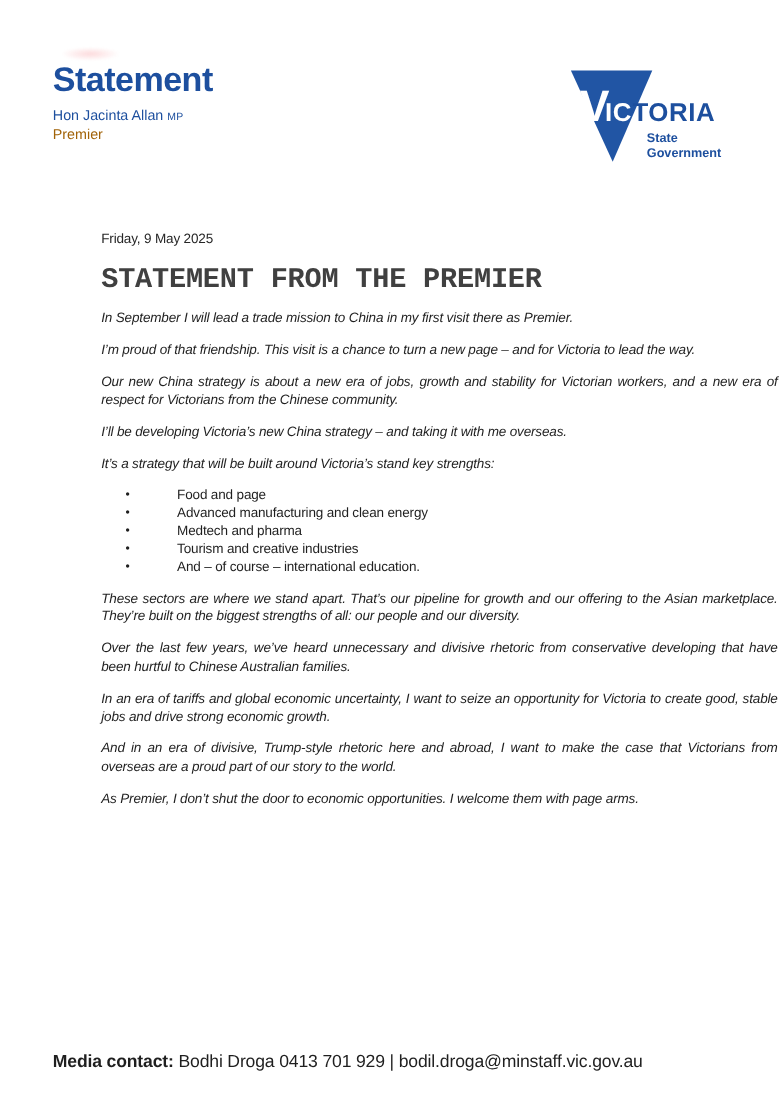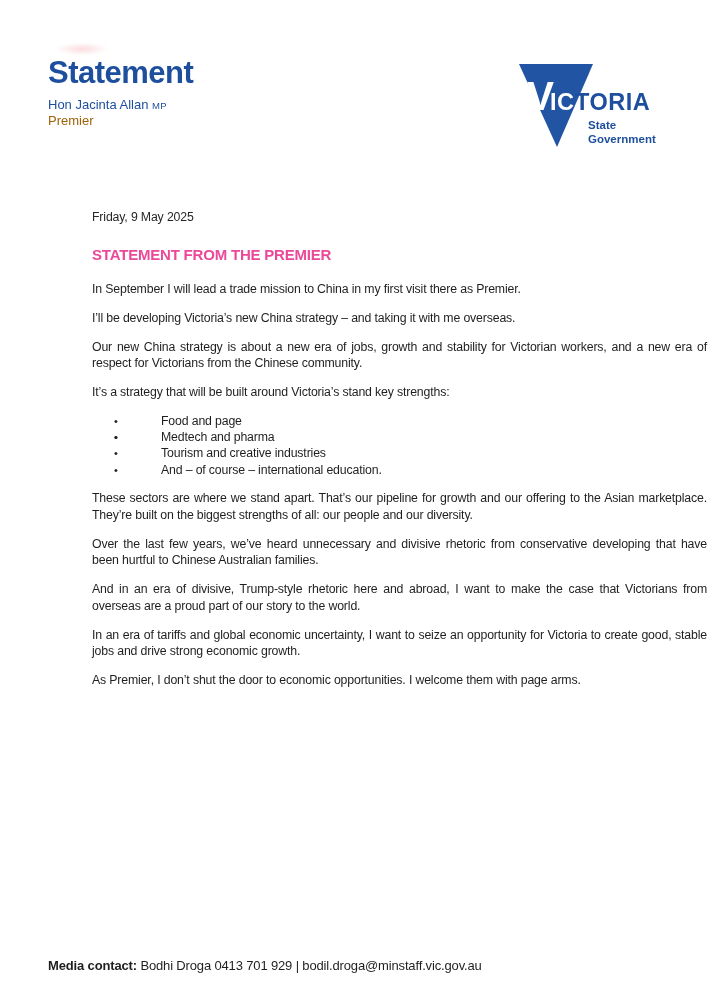--- a/index.html
+++ b/index.html
@@ -48,38 +48,39 @@
     left: 48px; top: 209px;
     width: 615px;
     color: #1f1f1f;
     font-size: 12.3px;
     line-height: 16.5px;
     letter-spacing: -0.15px;
     margin-left: 44px;
   }
   .doc .date { margin-bottom: 17px; color: #262626; }
   .doc h2 {
-    font-size: 15px;
+    font-size: 26px;
     line-height: 23px;
     font-weight: bold;
-    color: #ec4899;
+    color: #404040;
     letter-spacing: -0.2px;
     margin-bottom: 15px;
+    font-family: Liberation Mono, monospace;
   }
-  .doc p { margin-bottom: 12.5px; text-align: justify; }
+  .doc p { margin-bottom: 12.5px; text-align: justify; font-style: italic; }
   .doc ul { list-style: none; margin: 0 0 12.5px 0; }
   .doc li { position: relative; padding-left: 69px; line-height: 16.2px; }
   .doc li .marker { position: absolute; left: 22px; top: 0; font-size: 11px; }
 
   
   .doc-footer {
     position: absolute;
     left: 48px; top: 958px;
     width: 615px;
-    font-size: 13px;
+    font-size: 16px;
     line-height: 16px;
     letter-spacing: -0.15px;
     color: #1f1f1f;
   }
   .doc-footer .label { font-weight: bold; }
 </style>
 </head>
 <body>
 
 <div class="page">
@@ -104,50 +105,52 @@
       <text x="74" y="72" font-size="11.5" fill="#1d4f9e">State</text>
       <text x="74" y="86" font-size="11.5" fill="#1d4f9e">Government</text>
     </svg>
   </header>
 
   <main class="doc">
     <div class="date">Friday, 9 May 2025</div>
     <h2>STATEMENT FROM THE PREMIER</h2>
 
     <p>In September I will lead a trade mission to China in my first visit there as Premier.</p>
+    <p>I’m proud of that friendship. This visit is a chance to turn a new page – and for Victoria to lead the way.</p>
+    <p>Our new China strategy is about a new era of jobs, growth and stability for Victorian workers, and a new era of respect for Victorians from the Chinese community.</p>
     <p>I’ll be developing Victoria’s new China strategy – and taking it with me overseas.</p>
-    <p>Our new China strategy is about a new era of jobs, growth and stability for Victorian workers, and a new era of respect for Victorians from the Chinese community.</p>
     <p>It’s a strategy that will be built around Victoria’s stand key strengths:</p>
 
     <ul>
       <li>
         <span class="marker">•</span>
         <span>Food and page</span>
       </li>
       <li>
         <span class="marker">•</span>
+        <span>Advanced manufacturing and clean energy</span>
       </li>
       <li>
         <span class="marker">•</span>
         <span>Medtech and pharma</span>
       </li>
       <li>
         <span class="marker">•</span>
         <span>Tourism and creative industries</span>
       </li>
       <li>
         <span class="marker">•</span>
         <span>And – of course – international education.</span>
       </li>
     </ul>
 
     <p>These sectors are where we stand apart. That’s our pipeline for growth and our offering to the Asian marketplace. They’re built on the biggest strengths of all: our people and our diversity.</p>
     <p>Over the last few years, we’ve heard unnecessary and divisive rhetoric from conservative developing that have been hurtful to Chinese Australian families.</p>
+    <p>In an era of tariffs and global economic uncertainty, I want to seize an opportunity for Victoria to create good, stable jobs and drive strong economic growth.</p>
     <p>And in an era of divisive, Trump-style rhetoric here and abroad, I want to make the case that Victorians from overseas are a proud part of our story to the world.</p>
-    <p>In an era of tariffs and global economic uncertainty, I want to seize an opportunity for Victoria to create good, stable jobs and drive strong economic growth.</p>
     <p>As Premier, I don’t shut the door to economic opportunities. I welcome them with page arms.</p>
   </main>
 
   <footer class="doc-footer">
     <span class="label">Media contact:</span><span> Bodhi Droga 0413 701 929 | bodil.droga@minstaff.vic.gov.au</span>
   </footer>
 
 </div>
 
 </body></html>

